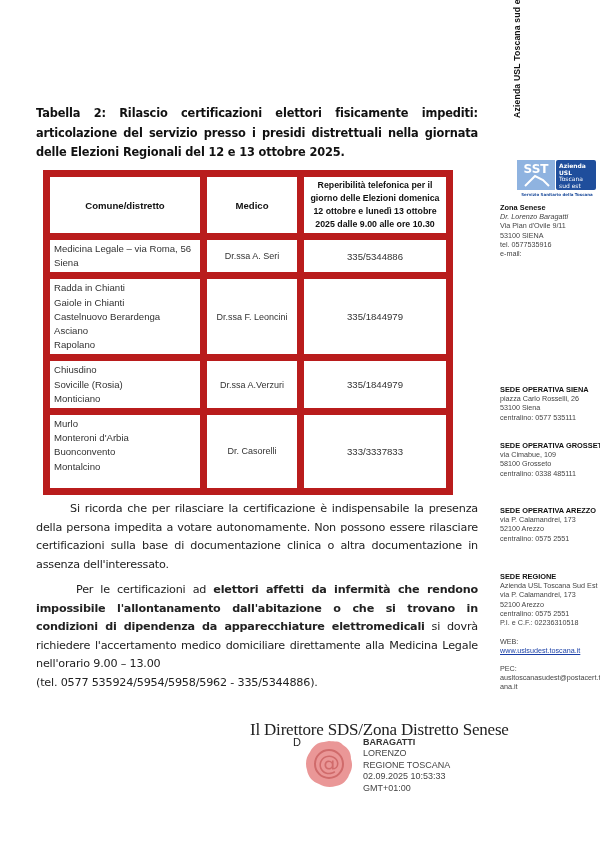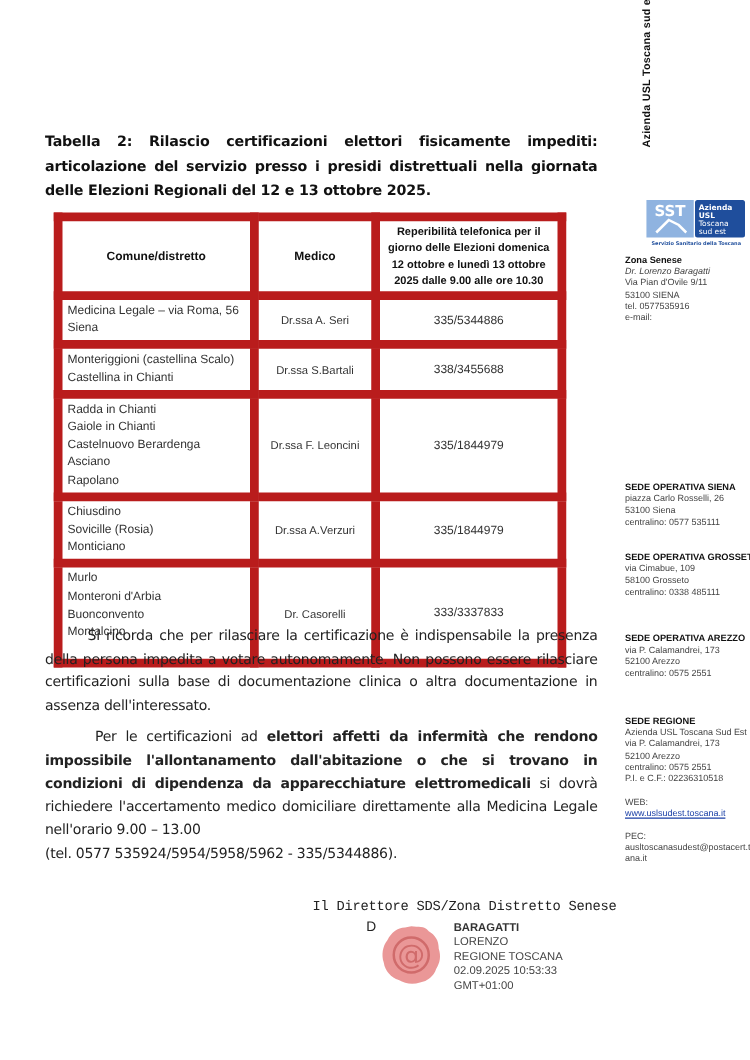--- a/index.html
+++ b/index.html
@@ -13,21 +13,21 @@
   td.c1 { text-align:left; line-height:14.2px; }
   td.c2 { text-align:center; font-size:9px; }
   td.c3 { text-align:center; }
   .c1w { width:142px; } .c2w { width:82px; }
   .para { position:absolute; left:36px; width:442px; font-size:11.2px; line-height:18.6px; text-align:justify; color:#222; font-family:"DejaVu Sans", sans-serif; letter-spacing:-0.2px; }
   #p1 { top:500px; }
   #p2 { top:581px; }
   .indent { display:inline-block; width:34px; }
   .indent2 { display:inline-block; width:40px; }
   .nojust { text-align:left; }
-  #sig-title { position:absolute; left:250px; top:720px; font-size:11px; color:#222; font-family:Liberation Mono, monospace; letter-spacing:-0.2px; }
+  #sig-title { position:absolute; left:250px; top:720px; font-size:17px; color:#222; font-family:Liberation Serif, serif; letter-spacing:-0.2px; }
   #sig-d { position:absolute; left:293px; top:736px; font-size:11px; color:#222; }
   #stamp { position:absolute; left:304px; top:739px; width:50px; height:50px; }
   #sig-block { position:absolute; left:363px; top:737px; font-size:9px; line-height:11.4px; color:#444; }
   #sig-block .name { font-weight:bold; color:#333; }
   
   #vtext { position:absolute; left:512px; top:118px; transform:rotate(-90deg); transform-origin:left top; font-size:8.6px; font-weight:bold; color:#111; white-space:nowrap; letter-spacing:0.2px; }
   #logo { position:absolute; left:517px; top:160px; width:80px; height:38px; }
   .side { position:absolute; left:500px; width:112px; font-size:7.2px; line-height:9.2px; color:#444; }
   .side .h { font-weight:bold; color:#111; font-size:7.4px; }
   .side .i { font-style:italic; }
@@ -54,28 +54,20 @@
     </tr>
   </thead>
   <tbody id="tbody">
       <tr style="height: 28px;">
         <td class="c1">
           <div>Medicina Legale – via Roma, 56</div>
           <div>Siena</div>
         </td>
         <td class="c2">Dr.ssa A. Seri</td>
         <td class="c3">335/5344886</td>
-      </tr>
-      <tr style="height: 32px;">
-        <td class="c1">
-          <div>Monteriggioni (castellina Scalo)</div>
-          <div>Castellina in Chianti</div>
-        </td>
-        <td class="c2">Dr.ssa S.Bartali</td>
-        <td class="c3">338/3455688</td>
       </tr>
       <tr style="height: 68px;">
         <td class="c1">
           <div>Radda in Chianti</div>
           <div>Gaiole in Chianti</div>
           <div>Castelnuovo Berardenga</div>
           <div>Asciano</div>
           <div>Rapolano</div>
         </td>
         <td class="c2">Dr.ssa  F. Leoncini</td>

